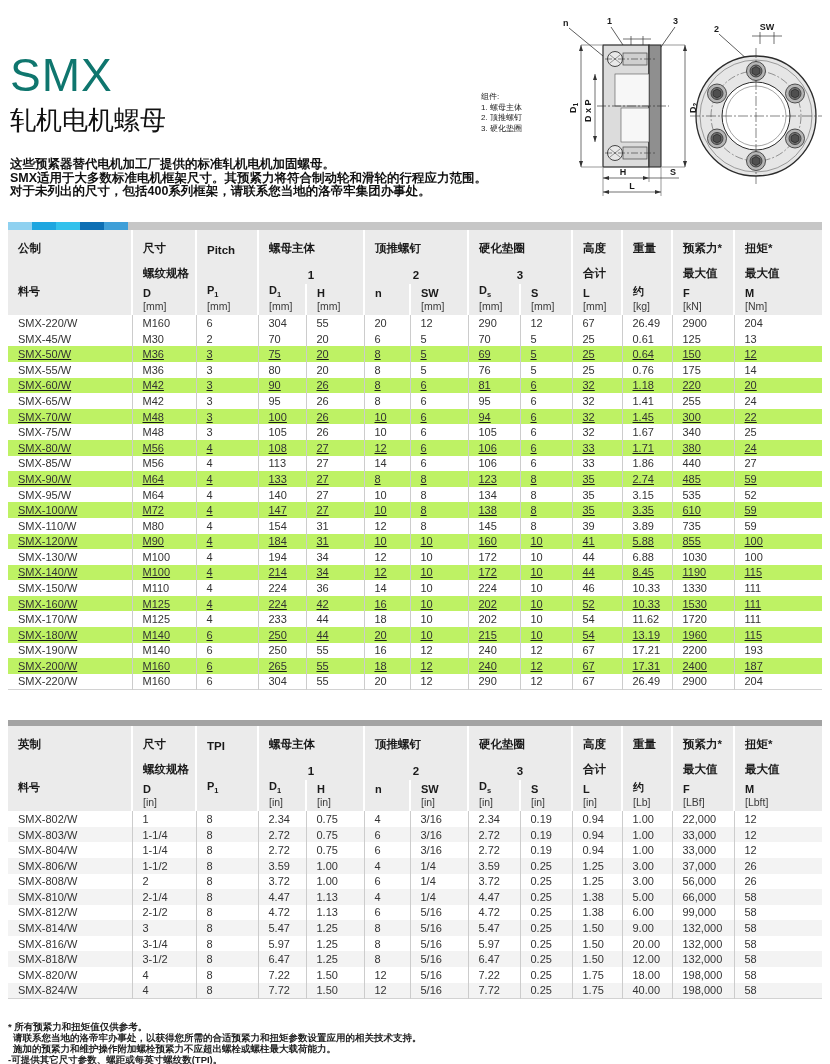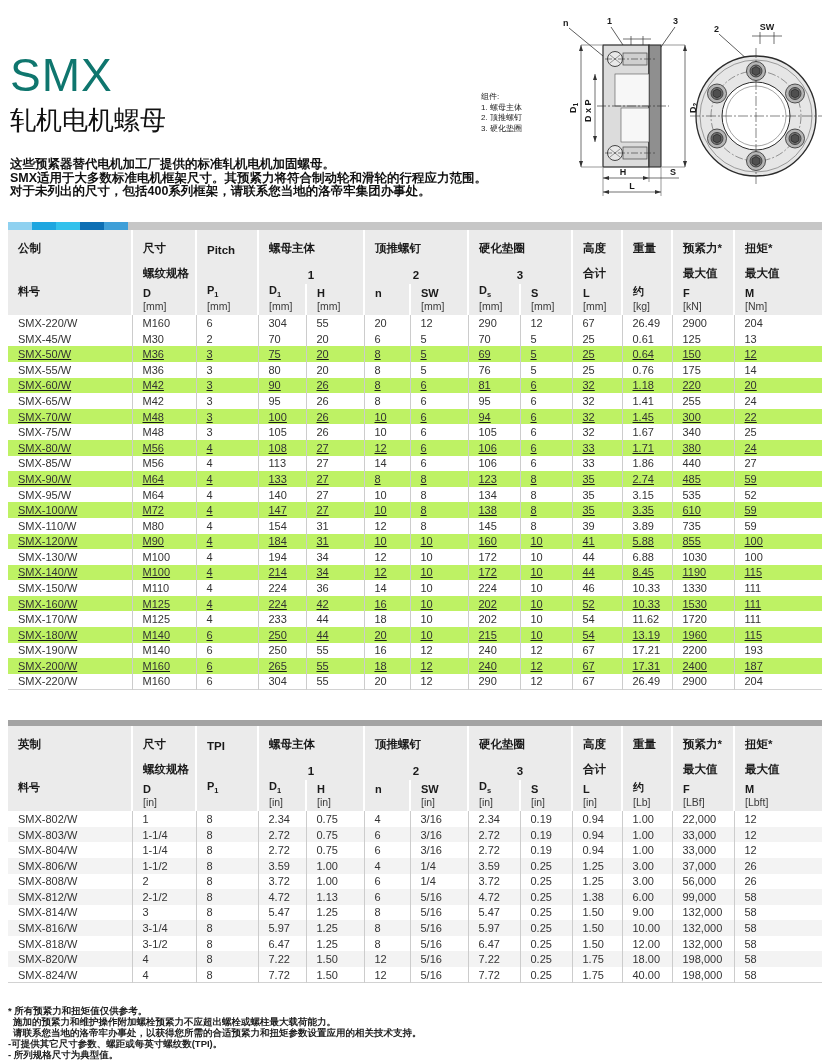--- a/index.html
+++ b/index.html
@@ -779,20 +779,35 @@
             <td>6</td>
             <td>1/4</td>
             <td>3.72</td>
             <td>0.25</td>
             <td>1.25</td>
             <td>3.00</td>
             <td>56,000</td>
             <td>26</td>
           </tr>
           <tr>
+            <td>SMX-810/W</td>
+            <td>2-1/4</td>
+            <td>8</td>
+            <td>4.47</td>
+            <td>1.13</td>
+            <td>4</td>
+            <td>1/4</td>
+            <td>4.47</td>
+            <td>0.25</td>
+            <td>1.38</td>
+            <td>5.00</td>
+            <td>66,000</td>
+            <td>58</td>
+          </tr>
+          <tr>
             <td>SMX-812/W</td>
             <td>2-1/2</td>
             <td>8</td>
             <td>4.72</td>
             <td>1.13</td>
             <td>6</td>
             <td>5/16</td>
             <td>4.72</td>
             <td>0.25</td>
             <td>1.38</td>
@@ -819,21 +834,21 @@
             <td>SMX-816/W</td>
             <td>3-1/4</td>
             <td>8</td>
             <td>5.97</td>
             <td>1.25</td>
             <td>8</td>
             <td>5/16</td>
             <td>5.97</td>
             <td>0.25</td>
             <td>1.50</td>
-            <td>10.00</td>
+            <td>20.00</td>
             <td>132,000</td>
             <td>58</td>
           </tr>
           <tr>
             <td>SMX-818/W</td>
             <td>3-1/2</td>
             <td>8</td>
             <td>6.47</td>
             <td>1.25</td>
             <td>8</td>
@@ -874,18 +889,18 @@
             <td>40.00</td>
             <td>198,000</td>
             <td>58</td>
           </tr>
         </tbody>
   </table>
   </div>
 
   <div class="footnotes">
     <p>* 所有预紧力和扭矩值仅供参考。</p>
+    <p class="indent">请联系您当地的洛帝牢办事处，以获得您所需的合适预紧力和扭矩参数设置应用的相关技术支持。</p>
     <p class="indent">施加的预紧力和维护操作附加螺栓预紧力不应超出螺栓或螺柱最大载荷能力。</p>
-    <p class="indent">请联系您当地的洛帝牢办事处，以获得您所需的合适预紧力和扭矩参数设置应用的相关技术支持。</p>
     <p>-可提供其它尺寸参数、螺距或每英寸螺纹数(TPI)。</p>
     <p>- 所列规格尺寸为典型值。</p>
   </div>
 </div>
 
 </body></html>

